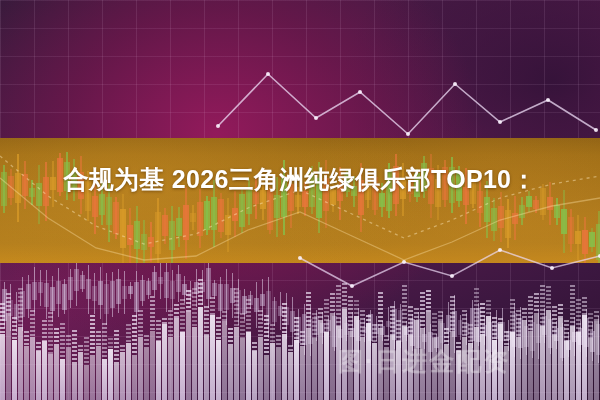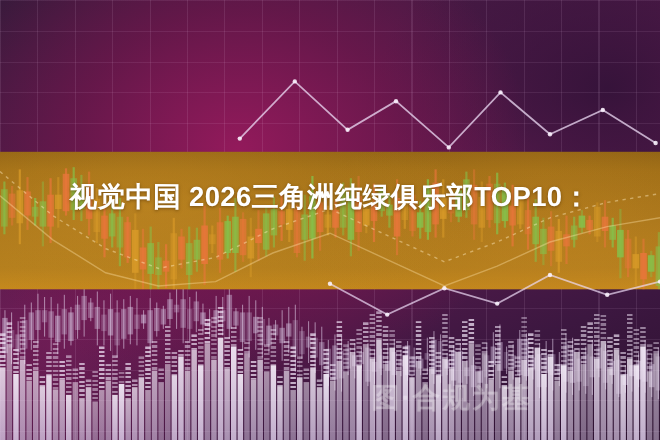--- a/index.html
+++ b/index.html
@@ -1068,18 +1068,18 @@
         <circle cx="352" cy="286" r="2" fill="rgba(252,244,255,.88)"></circle>
         <circle cx="404" cy="262" r="2" fill="rgba(252,244,255,.88)"></circle>
         <circle cx="452" cy="276" r="2" fill="rgba(252,244,255,.88)"></circle>
         <circle cx="500" cy="250" r="2" fill="rgba(252,244,255,.88)"></circle>
         <circle cx="552" cy="268" r="2" fill="rgba(252,244,255,.88)"></circle>
         <circle cx="600" cy="256" r="2" fill="rgba(252,244,255,.88)"></circle>
       </g>
   </svg>
 
   <div id="headline">
-    <div class="l1">视觉中国 2026三角洲纯绿俱乐部TOP10：</div>
+    <div class="l1">合规为基 2026三角洲纯绿俱乐部TOP10：</div>
   </div>
 
-  <div id="watermark">图·合规为基</div>
+  <div id="watermark">图·日进金配资</div>
 
 </div>
 
 </body></html>

